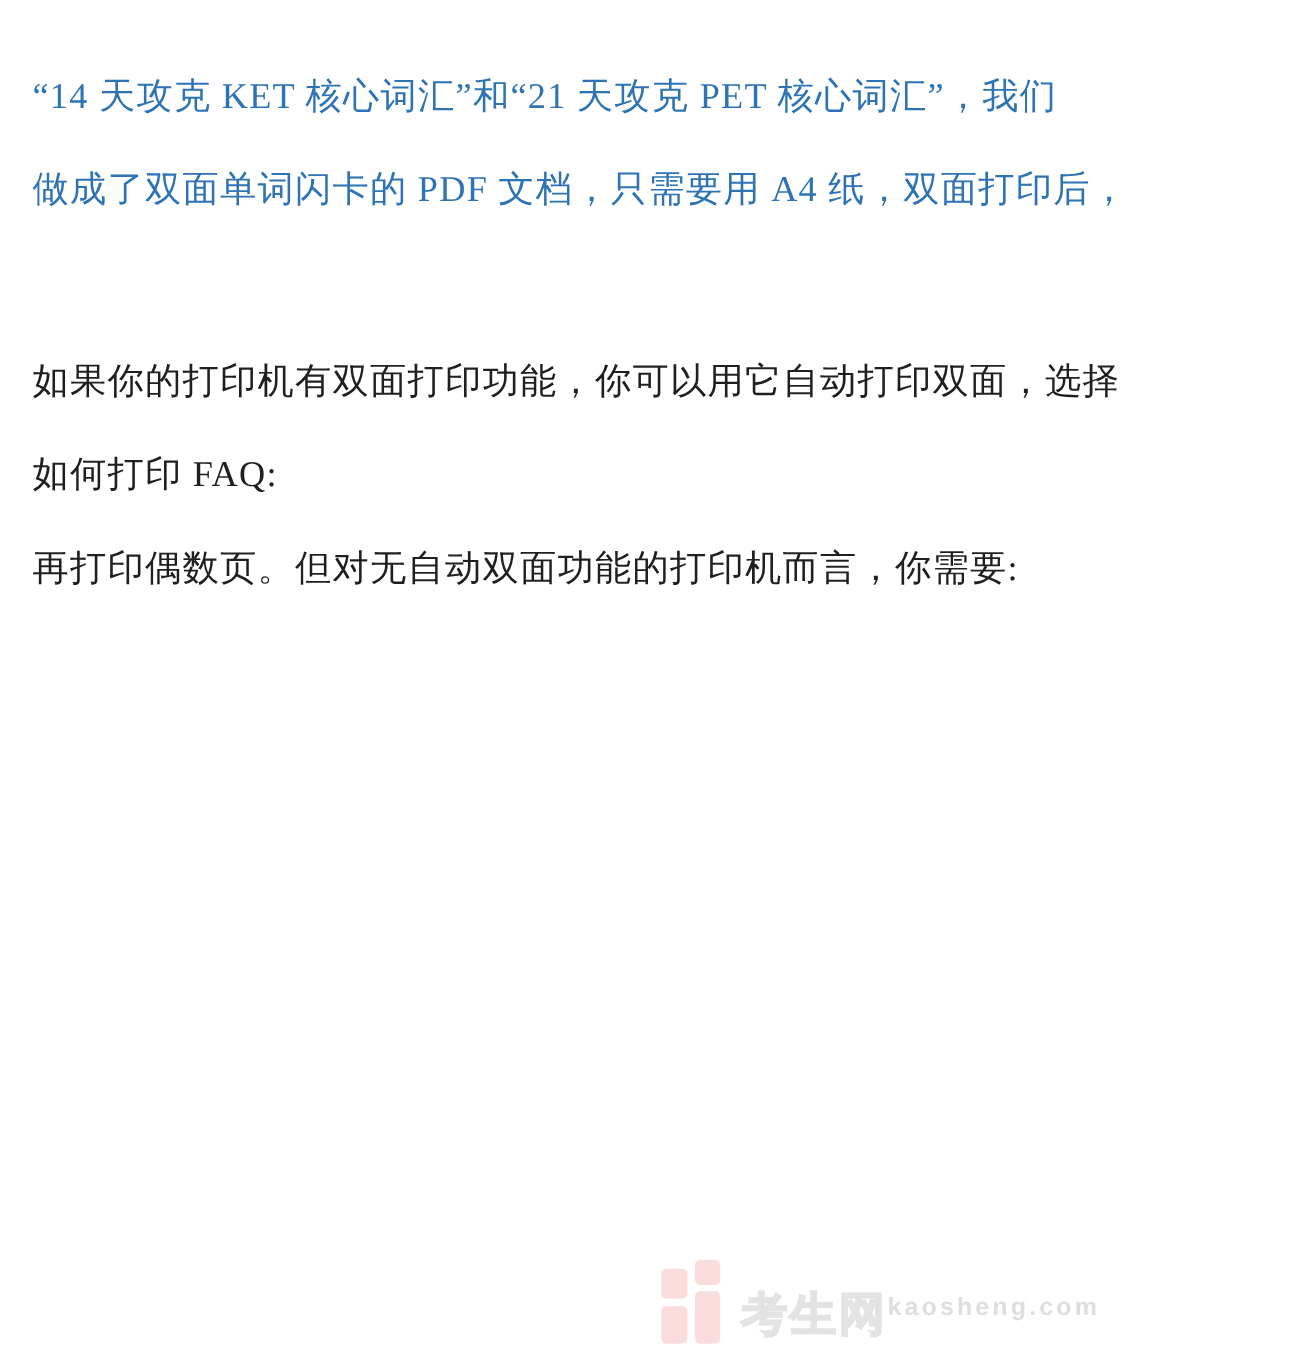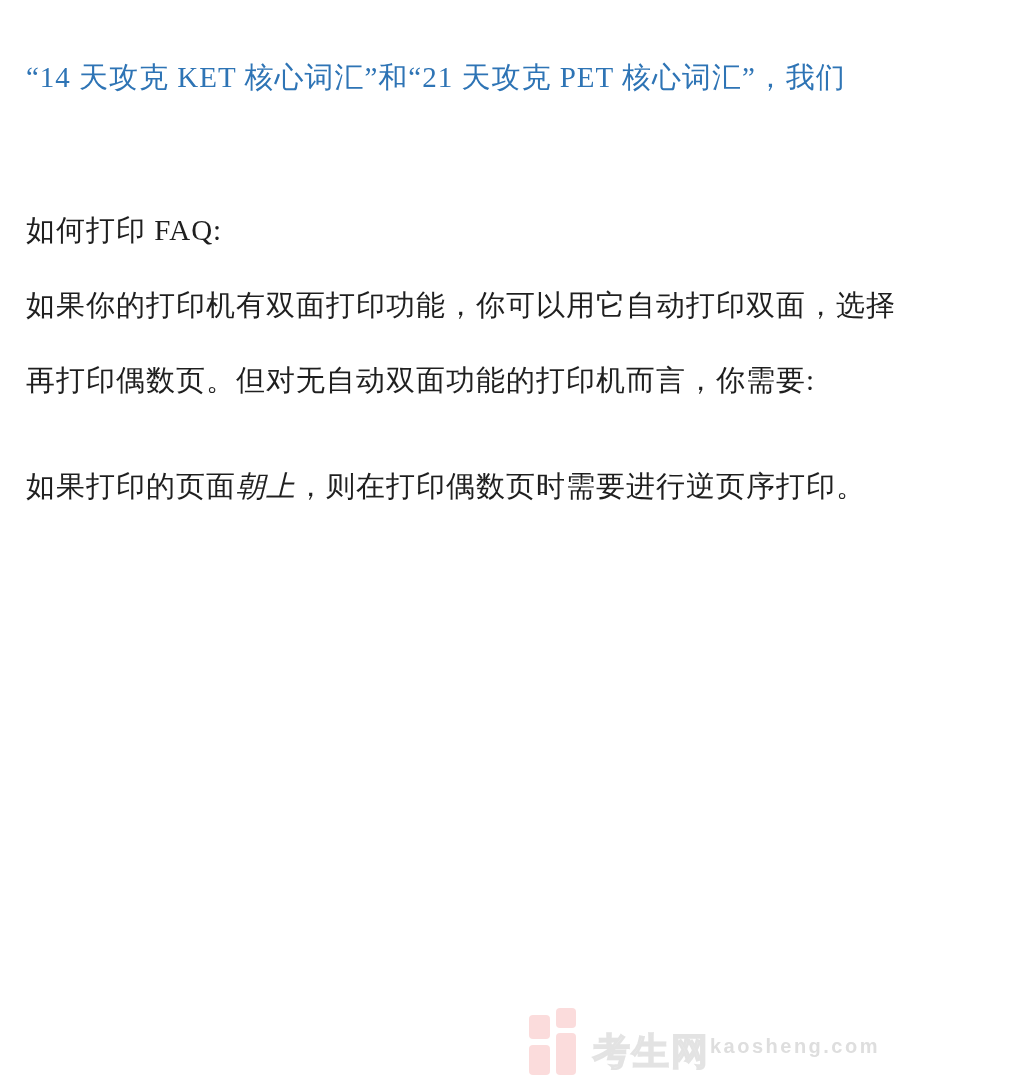--- a/index.html
+++ b/index.html
@@ -82,32 +82,30 @@
   }
 </style>
 </head>
 <body>
 
 <div class="page">
   <div class="content">
 
     <div class="intro">
       <div class="line">“14 天攻克 KET 核心词汇”和“21 天攻克 PET 核心词汇”，我们</div>
+      <div class="line">做成了双面单词闪卡的 PDF 文档，只需要用 A4 纸，双面打印后，</div>
     </div>
 
     <div class="faq-section">
+      <div class="line">如果你的打印机有双面打印功能，你可以用它自动打印双面，选择</div>
       <div class="line">如何打印 FAQ:</div>
-      <div class="line">如果你的打印机有双面打印功能，你可以用它自动打印双面，选择</div>
       <div class="line">再打印偶数页。但对无自动双面功能的打印机而言，你需要:</div>
     </div>
 
 
-    <div class="line note">
-      <span>如果打印的页面</span><span class="em">朝上</span><span>，则在打印偶数页时需要进行逆页序打印。</span>
-    </div>
 
   </div>
 
   <div class="watermark">
     <div class="wm-logo">
       <div class="blk blk-a"></div>
       <div class="blk blk-b"></div>
       <div class="blk blk-c"></div>
       <div class="blk blk-d"></div>
     </div>

